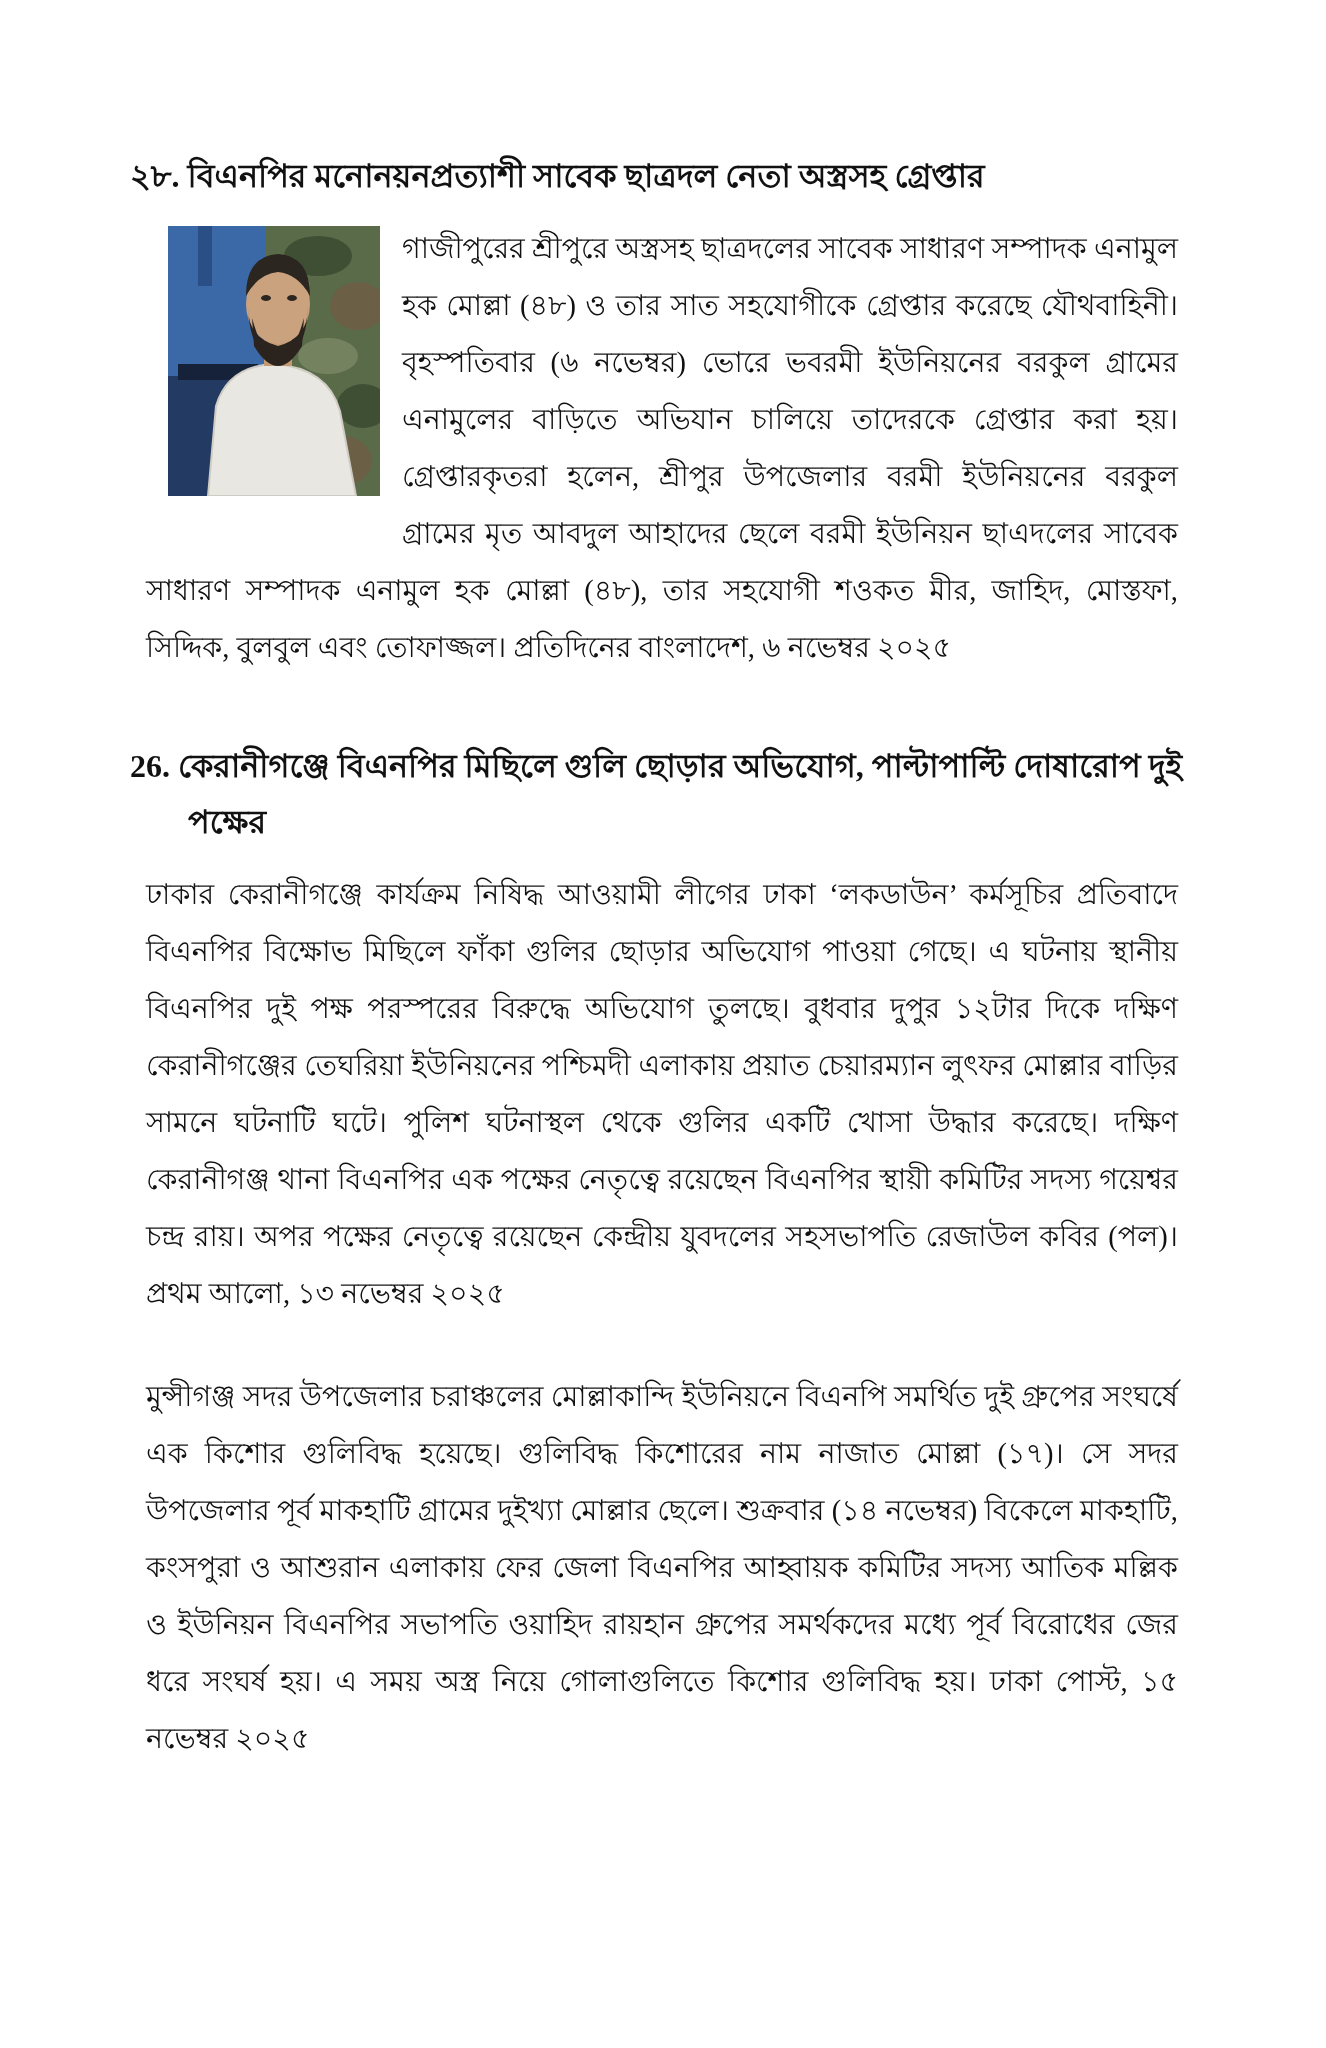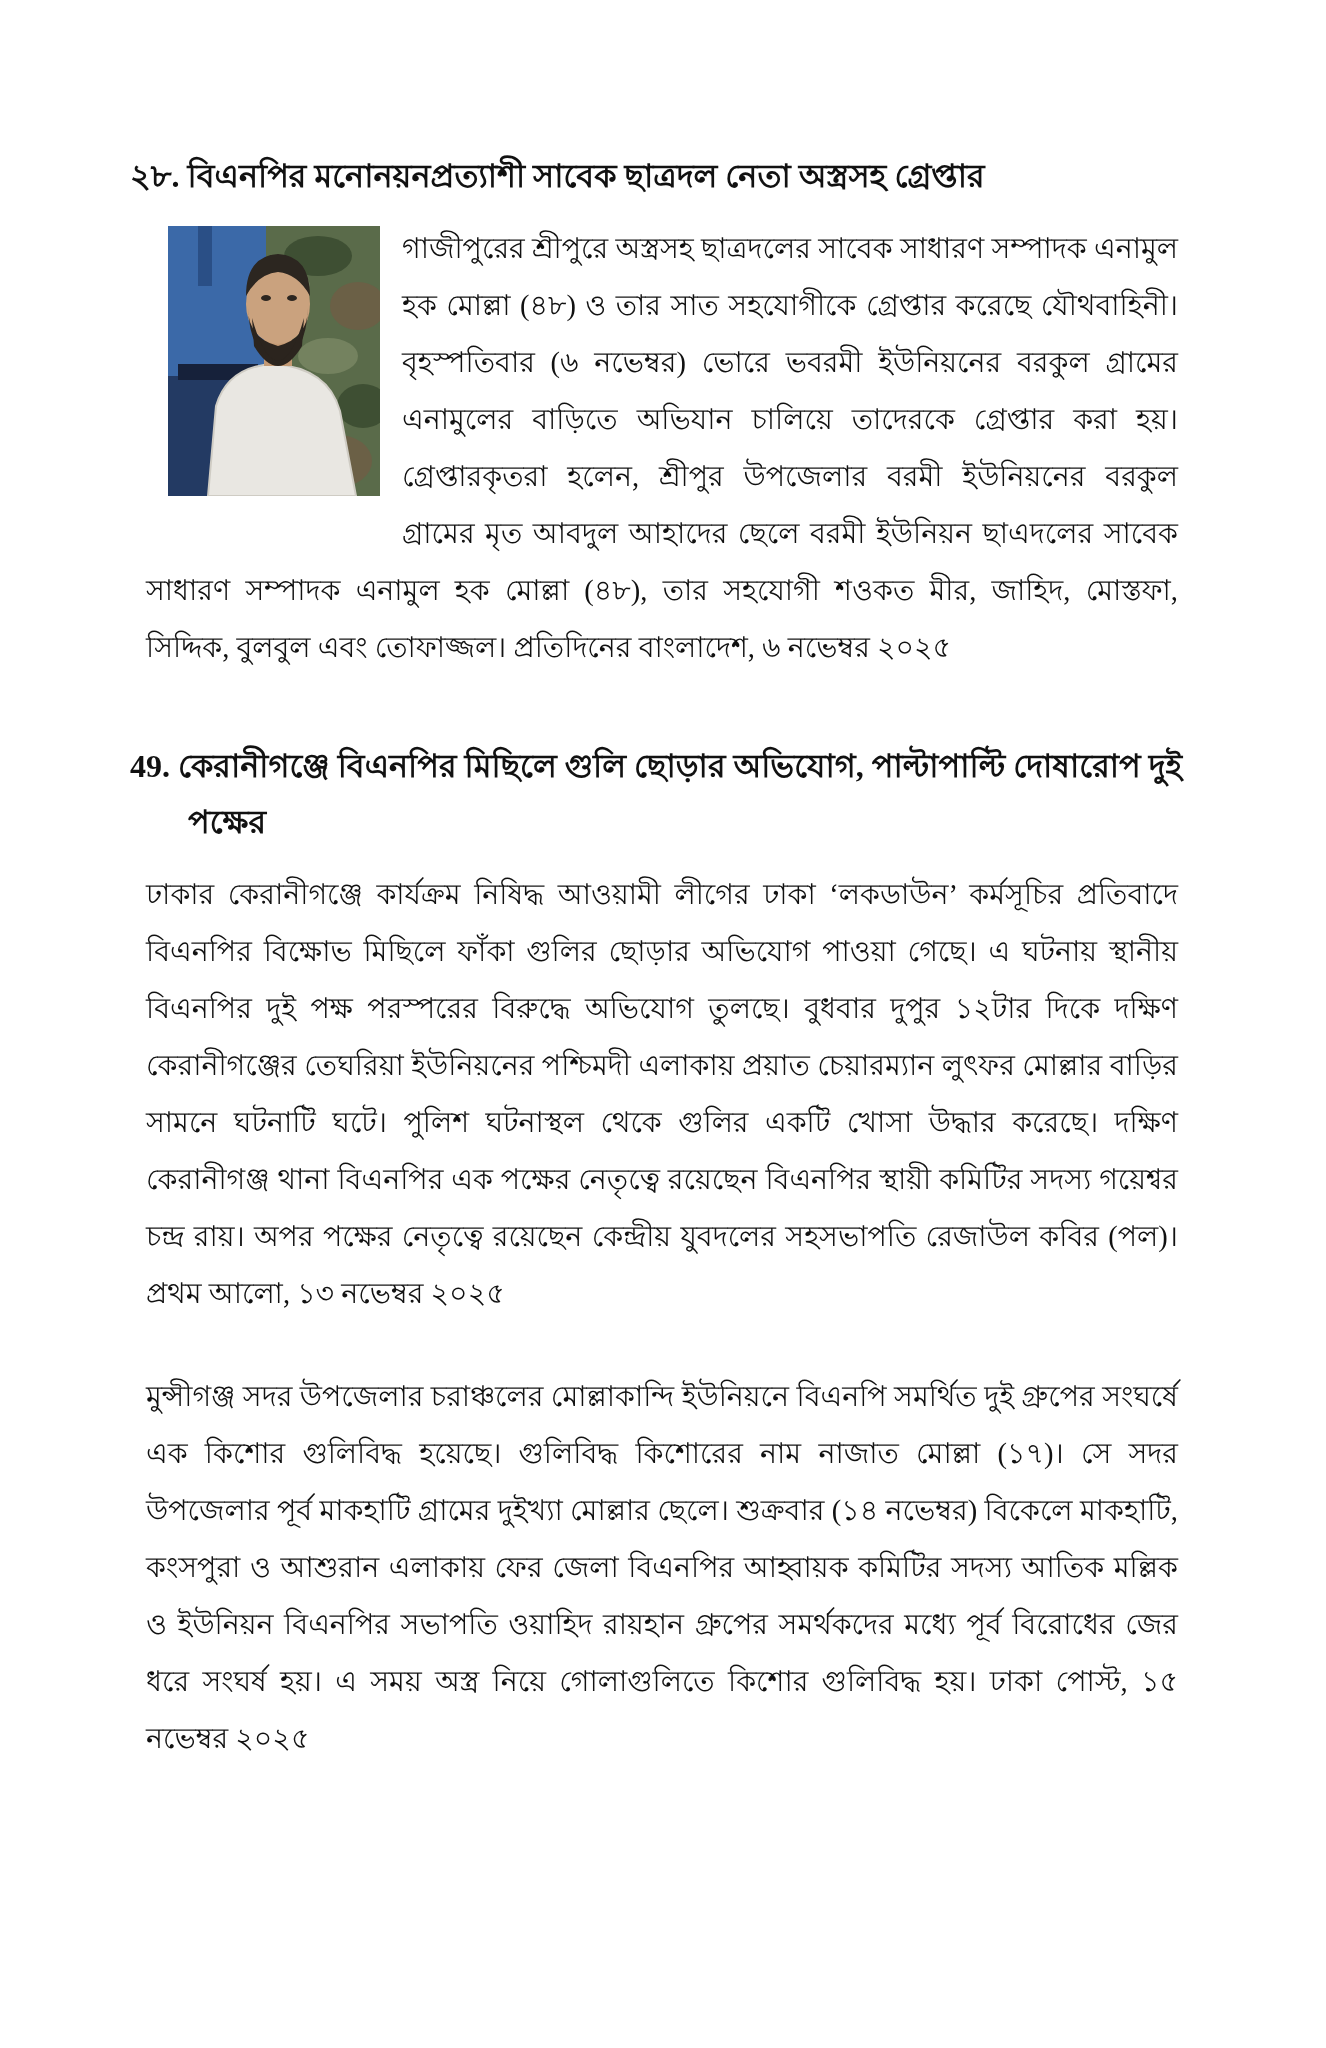--- a/index.html
+++ b/index.html
@@ -111,21 +111,21 @@
 
           <ellipse cx="98" cy="72" rx="5" ry="3" fill="#2c2620"></ellipse>
           <ellipse cx="124" cy="72" rx="5" ry="3" fill="#2c2620"></ellipse>
         </svg>
       </div>
       <p class="body-text">গাজীপুরের শ্রীপুরে অস্ত্রসহ ছাত্রদলের সাবেক সাধারণ সম্পাদক এনামুল হক মোল্লা (৪৮) ও তার সাত সহযোগীকে গ্রেপ্তার করেছে যৌথবাহিনী। বৃহস্পতিবার (৬ নভেম্বর) ভোরে ভবরমী ইউনিয়নের বরকুল গ্রামের এনামুলের বাড়িতে অভিযান চালিয়ে তাদেরকে গ্রেপ্তার করা হয়। গ্রেপ্তারকৃতরা হলেন, শ্রীপুর উপজেলার বরমী ইউনিয়নের বরকুল গ্রামের মৃত আবদুল আহাদের ছেলে বরমী ইউনিয়ন ছাএদলের সাবেক সাধারণ সম্পাদক এনামুল হক মোল্লা (৪৮), তার সহযোগী শওকত মীর, জাহিদ, মোস্তফা, সিদ্দিক, বুলবুল এবং তোফাজ্জল। প্রতিদিনের বাংলাদেশ, ৬ নভেম্বর ২০২৫</p>
     </div>
   </section>
 
   <section class="section">
-    <h2>49. কেরানীগঞ্জে বিএনপির মিছিলে গুলি ছোড়ার অভিযোগ, পাল্টাপাল্টি দোষারোপ দুই পক্ষের</h2>
+    <h2>26. কেরানীগঞ্জে বিএনপির মিছিলে গুলি ছোড়ার অভিযোগ, পাল্টাপাল্টি দোষারোপ দুই পক্ষের</h2>
     <p class="body-text">ঢাকার কেরানীগঞ্জে কার্যক্রম নিষিদ্ধ আওয়ামী লীগের ঢাকা ‘লকডাউন’ কর্মসূচির প্রতিবাদে বিএনপির বিক্ষোভ মিছিলে ফাঁকা গুলির ছোড়ার অভিযোগ পাওয়া গেছে। এ ঘটনায় স্থানীয় বিএনপির দুই পক্ষ পরস্পরের বিরুদ্ধে অভিযোগ তুলছে। বুধবার দুপুর ১২টার দিকে দক্ষিণ কেরানীগঞ্জের তেঘরিয়া ইউনিয়নের পশ্চিমদী এলাকায় প্রয়াত চেয়ারম্যান লুৎফর মোল্লার বাড়ির সামনে ঘটনাটি ঘটে। পুলিশ ঘটনাস্থল থেকে গুলির একটি খোসা উদ্ধার করেছে। দক্ষিণ কেরানীগঞ্জ থানা বিএনপির এক পক্ষের নেতৃত্বে রয়েছেন বিএনপির স্থায়ী কমিটির সদস্য গয়েশ্বর চন্দ্র রায়। অপর পক্ষের নেতৃত্বে রয়েছেন কেন্দ্রীয় যুবদলের সহসভাপতি রেজাউল কবির (পল)। প্রথম আলো, ১৩ নভেম্বর ২০২৫</p>
   </section>
 
   <section class="section">
     <p class="body-text">মুন্সীগঞ্জ সদর উপজেলার চরাঞ্চলের মোল্লাকান্দি ইউনিয়নে বিএনপি সমর্থিত দুই গ্রুপের সংঘর্ষে এক কিশোর গুলিবিদ্ধ হয়েছে। গুলিবিদ্ধ কিশোরের নাম নাজাত মোল্লা (১৭)। সে সদর উপজেলার পূর্ব মাকহাটি গ্রামের দুইখ্যা মোল্লার ছেলে। শুক্রবার (১৪ নভেম্বর) বিকেলে মাকহাটি, কংসপুরা ও আশুরান এলাকায় ফের জেলা বিএনপির আহ্বায়ক কমিটির সদস্য আতিক মল্লিক ও ইউনিয়ন বিএনপির সভাপতি ওয়াহিদ রায়হান গ্রুপের সমর্থকদের মধ্যে পূর্ব বিরোধের জের ধরে সংঘর্ষ হয়। এ সময় অস্ত্র নিয়ে গোলাগুলিতে কিশোর গুলিবিদ্ধ হয়। ঢাকা পোস্ট, ১৫ নভেম্বর ২০২৫</p>
   </section>
 
   <section class="section">
   </section>
 

